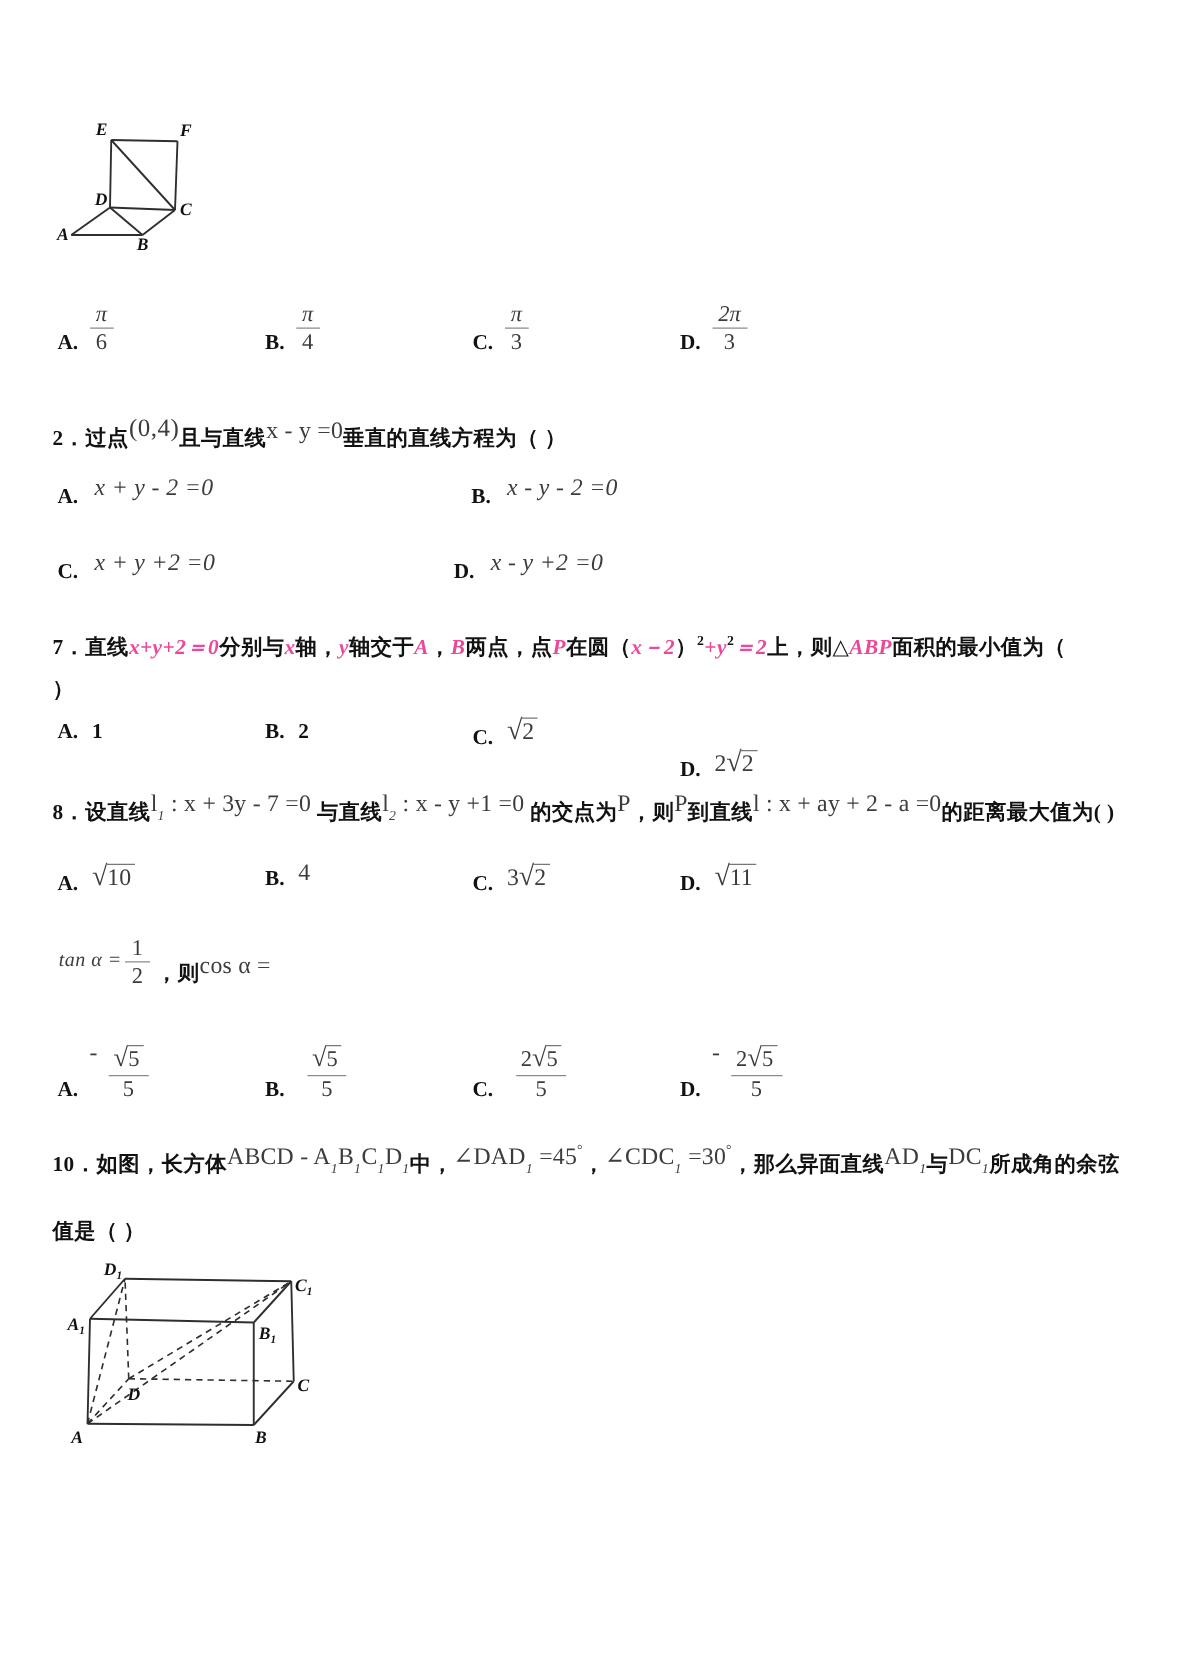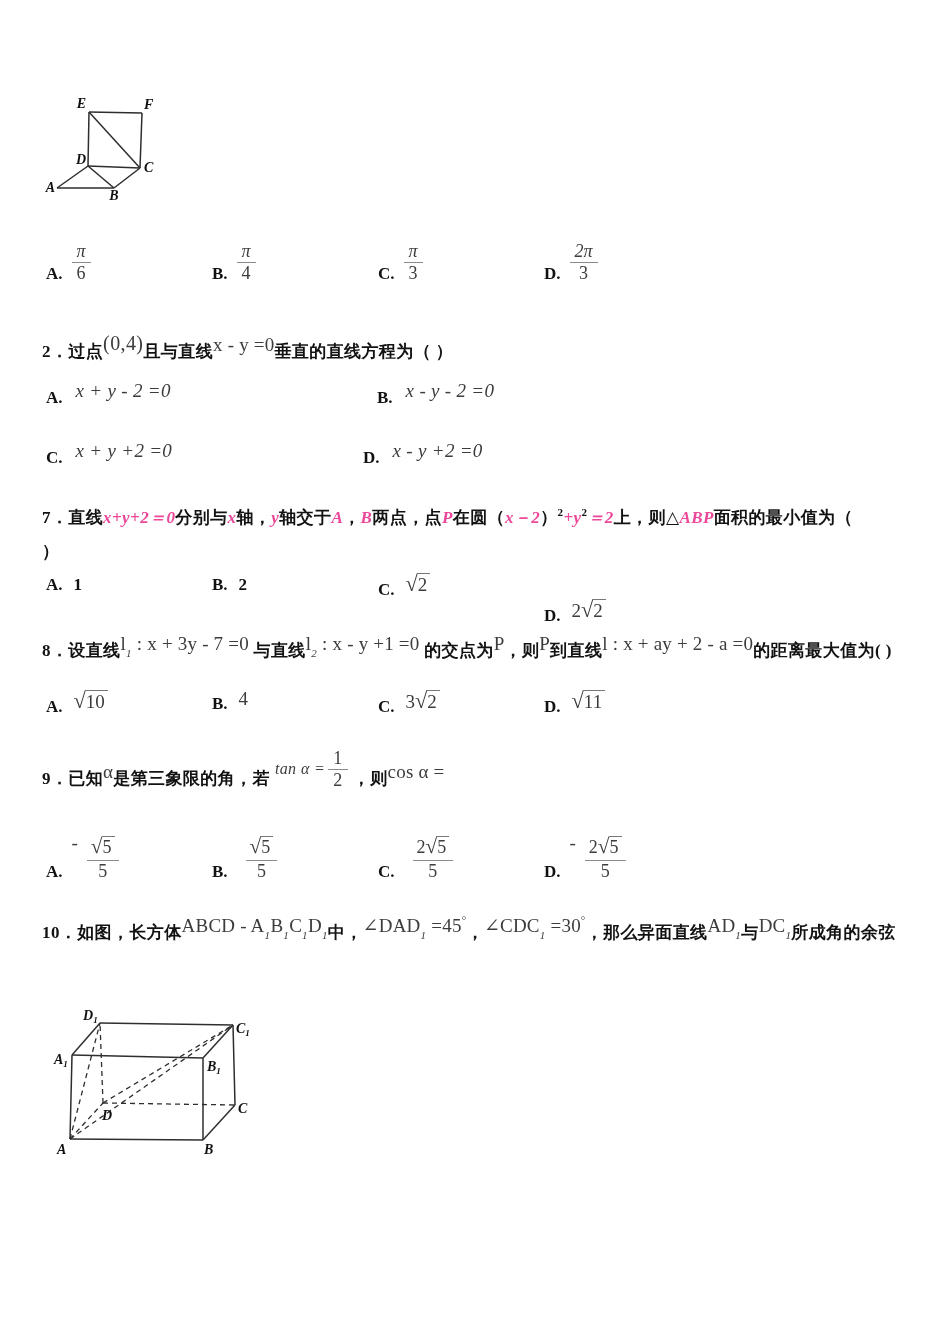--- a/index.html
+++ b/index.html
@@ -146,21 +146,20 @@
     </div>
     <div class="cell inline-cell" style="left:378px;top:692px;">
       <span class="opt-label">C.</span><span class="opt-val"><span>3</span><span class="sqrt"><span class="sym">√</span><span class="bar">2</span></span></span>
     </div>
     <div class="cell inline-cell" style="left:544px;top:692px;">
       <span class="opt-label">D.</span><span class="opt-val"><span class="sqrt"><span class="sym">√</span><span class="bar">11</span></span></span>
     </div>
   </div>
 
   <div class="line q9-line" style="top:743px;height:48px;">
-    <span><span class="run-cjk">9．已知</span><span class="run-m">α</span><span class="run-cjk">是第三象限的角，若</span></span>
     <span class="formula">
       <span class="fx">tan α =</span>
       <span class="frac">
           <span class="num">1</span>
           <span class="den">2</span>
         </span>
     </span>
     <span><span class="run-cjk">，则</span><span class="run-m">cos α =</span></span>
   </div>
   <div>
@@ -192,20 +191,21 @@
       <span class="opt-label">D.</span>
       <span class="opt-sign">-</span>
       <span class="frac">
           <span class="num"><span>2</span><span class="sqrt"><span class="sym">√</span><span class="bar">5</span></span></span>
           <span class="den">5</span>
         </span>
     </div>
   </div>
 
   <div class="line" style="top:920px;"><span class="run-cjk">10．如图，长方体</span><span class="run-m">ABCD - A</span><span class="run-sub">1</span><span class="run-m">B</span><span class="run-sub">1</span><span class="run-m">C</span><span class="run-sub">1</span><span class="run-m">D</span><span class="run-sub">1</span><span class="run-cjk">中，</span><span class="run-m">∠DAD</span><span class="run-sub">1</span><span class="run-m"> =45</span><span class="run-sup">°</span><span class="run-cjk">，</span><span class="run-m">∠CDC</span><span class="run-sub">1</span><span class="run-m"> =30</span><span class="run-sup">°</span><span class="run-cjk">，那么异面直线</span><span class="run-m">AD</span><span class="run-sub">1</span><span class="run-cjk">与</span><span class="run-m">DC</span><span class="run-sub">1</span><span class="run-cjk">所成角的余弦</span></div>
+  <div class="line" style="top:973px;"><span class="run-cjk">值是（ ）</span></div>
 
   <svg class="fig" style="left:50px;top:1003px;" width="215" height="162" viewBox="0 0 215 162">
 
     <line x1="20" y1="136" x2="153" y2="137"></line>
     <line x1="20" y1="136" x2="22" y2="52"></line>
     <line x1="153" y1="137" x2="153" y2="55"></line>
     <line x1="22" y1="52" x2="153" y2="55"></line>
     <line x1="22" y1="52" x2="50" y2="20"></line>
     <line x1="50" y1="20" x2="183" y2="22"></line>
     <line x1="153" y1="55" x2="183" y2="22"></line>

